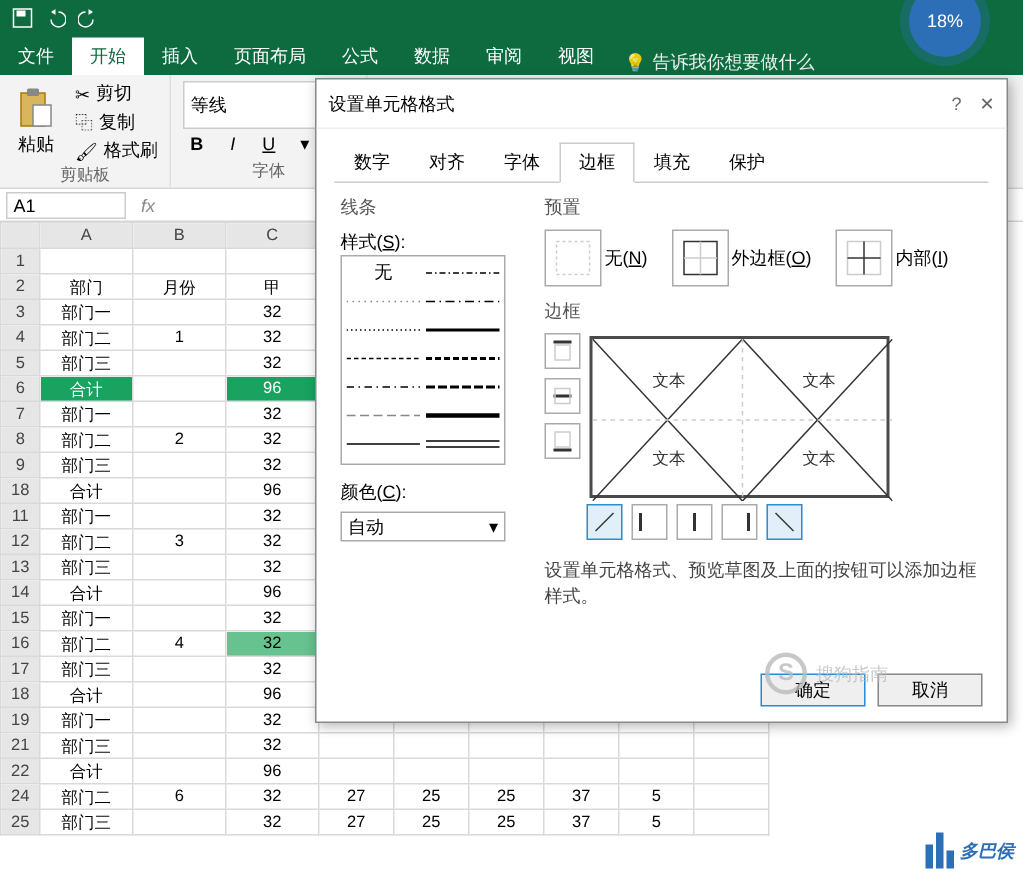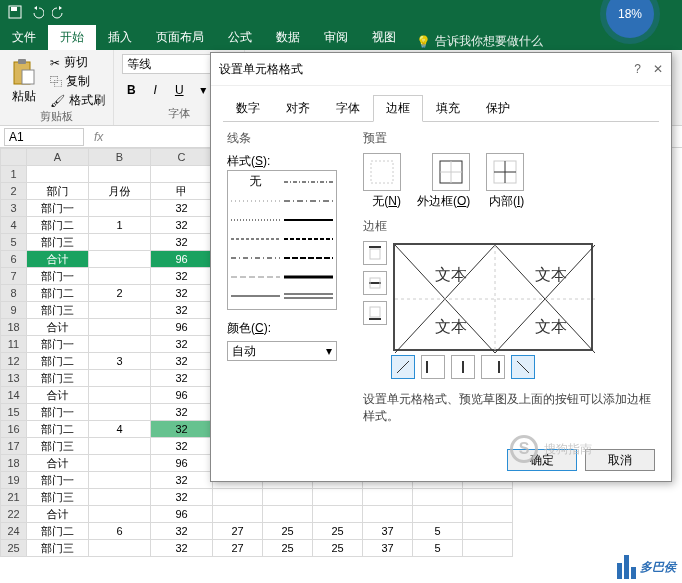--- a/index.html
+++ b/index.html
@@ -13,21 +13,21 @@
 .menubar .tell{margin-left:8px;display:flex;align-items:center;gap:4px;opacity:.9}
 .ribbon{background:#f3f3f3;border-bottom:1px solid #d6d6d6;height:76px;display:flex}
 .rgroup{border-right:1px solid #e0e0e0;padding:4px 8px;display:flex;flex-direction:column;justify-content:space-between}
 .rrow{display:flex;gap:6px;align-items:center}
 .paste-big{display:flex;flex-direction:column;align-items:center;gap:2px;padding:2px 4px}
 .paste-big .ico{width:24px;height:28px}
 .clip-btns{display:flex;flex-direction:column;gap:2px;margin-left:4px}
 .clip-btns div{display:flex;align-items:center;gap:4px}
 .glabel{text-align:center;color:#666;font-size:11px}
 .fontbox{display:flex;gap:4px;align-items:center}
-.combo{border:1px solid #ccc;background:#fff;padding:1px 4px;height:20px;display:flex;align-items:center}
+.combo{border:1px solid #ccc;background:#fff;padding:1px 4px;height:32px;display:flex;align-items:center}
 .btn{border:1px solid transparent;padding:2px;display:inline-flex;align-items:center;justify-content:center;min-width:18px;height:18px}
 .namebox{background:#fff;border-bottom:1px solid #d6d6d6;height:22px;display:flex;align-items:center}
 .namebox .nb{border:1px solid #ccc;width:80px;padding:1px 4px;margin:0 4px}
 .namebox .fx{padding:0 6px;color:#888}
 .sheet{position:relative}
 table{border-collapse:collapse;table-layout:fixed}
 th,td{border:1px solid #d9d9d9;height:17px;text-align:center;font-size:11px;background:#fff;overflow:hidden;white-space:nowrap}
 th{background:#e6e6e6;font-weight:normal;color:#444}
 th.rowh{width:26px}
 .hl{background:#1aa260;color:#fff}
@@ -41,28 +41,28 @@
 .dlg-body{flex:1;padding:8px 16px;display:flex;gap:16px}
 .lines-col{width:120px}
 .sect-label{color:#555;margin-bottom:6px}
 .underline{text-decoration:underline}
 .style-box{border:1px solid #aaa;width:110px;height:140px;padding:2px;display:grid;grid-template-columns:1fr 1fr;grid-auto-rows:17px;gap:2px}
 .ls{border:1px solid transparent;display:flex;align-items:center;justify-content:center}
 .ls svg{width:100%;height:8px}
 .color-combo{border:1px solid #aaa;width:110px;height:20px;display:flex;align-items:center;padding:0 4px;justify-content:space-between;margin-top:4px}
 .preset-col{flex:1}
 .presets{display:flex;gap:16px;margin:4px 0 8px}
-.pbtn{display:flex;flex-direction:column;align-items:flex-end;gap:2px}
+.pbtn{display:flex;flex-direction:row;align-items:center;gap:2px}
 .pbox{width:38px;height:38px;border:1px solid #aaa;display:flex;align-items:center;justify-content:center}
 .border-section{display:flex;gap:4px}
 .side-btns{display:flex;flex-direction:column;gap:6px}
 .sbtn{width:24px;height:24px;border:1px solid #aaa;display:flex;align-items:center;justify-content:center}
 .sbtn.sel{border:1px solid #2a8dd4;background:#e1effb}
 .preview{border:2px solid #4a4a4a;width:200px;height:108px;margin:2px;position:relative;background:#fff}
-.preview .pt{position:absolute;font-size:16px;color:#333}
+.preview .pt{position:absolute;font-size:11px;color:#333}
 .bottom-btns{display:flex;gap:6px;margin-top:4px}
 .note{margin-top:12px;color:#444}
 .dlg-footer{padding:10px 16px;display:flex;justify-content:flex-end;gap:8px}
 .dlg-footer button{width:70px;height:22px;border:1px solid #888;background:#efefef}
 .dlg-footer button.primary{border:1px solid #2a8dd4}
 .badge{position:absolute;right:28px;top:-10px;width:48px;height:48px;border-radius:50%;background:#2d6fb6;color:#fff;display:flex;align-items:center;justify-content:center;font-size:14px;box-shadow:0 0 0 6px rgba(45,111,182,.3)}
 .watermark{position:absolute;right:6px;bottom:4px;display:flex;align-items:center;gap:4px;font-size:22px;font-weight:bold;color:#2d6fb6;font-style:italic}
 .watermark .bars{display:flex;gap:2px;align-items:flex-end}
 .watermark .bars span{width:5px;background:#2d6fb6;display:inline-block}
 .sogou-wm{position:absolute;right:90px;bottom:120px;color:#bbb;font-size:22px;display:flex;align-items:center;gap:6px;opacity:.8}

